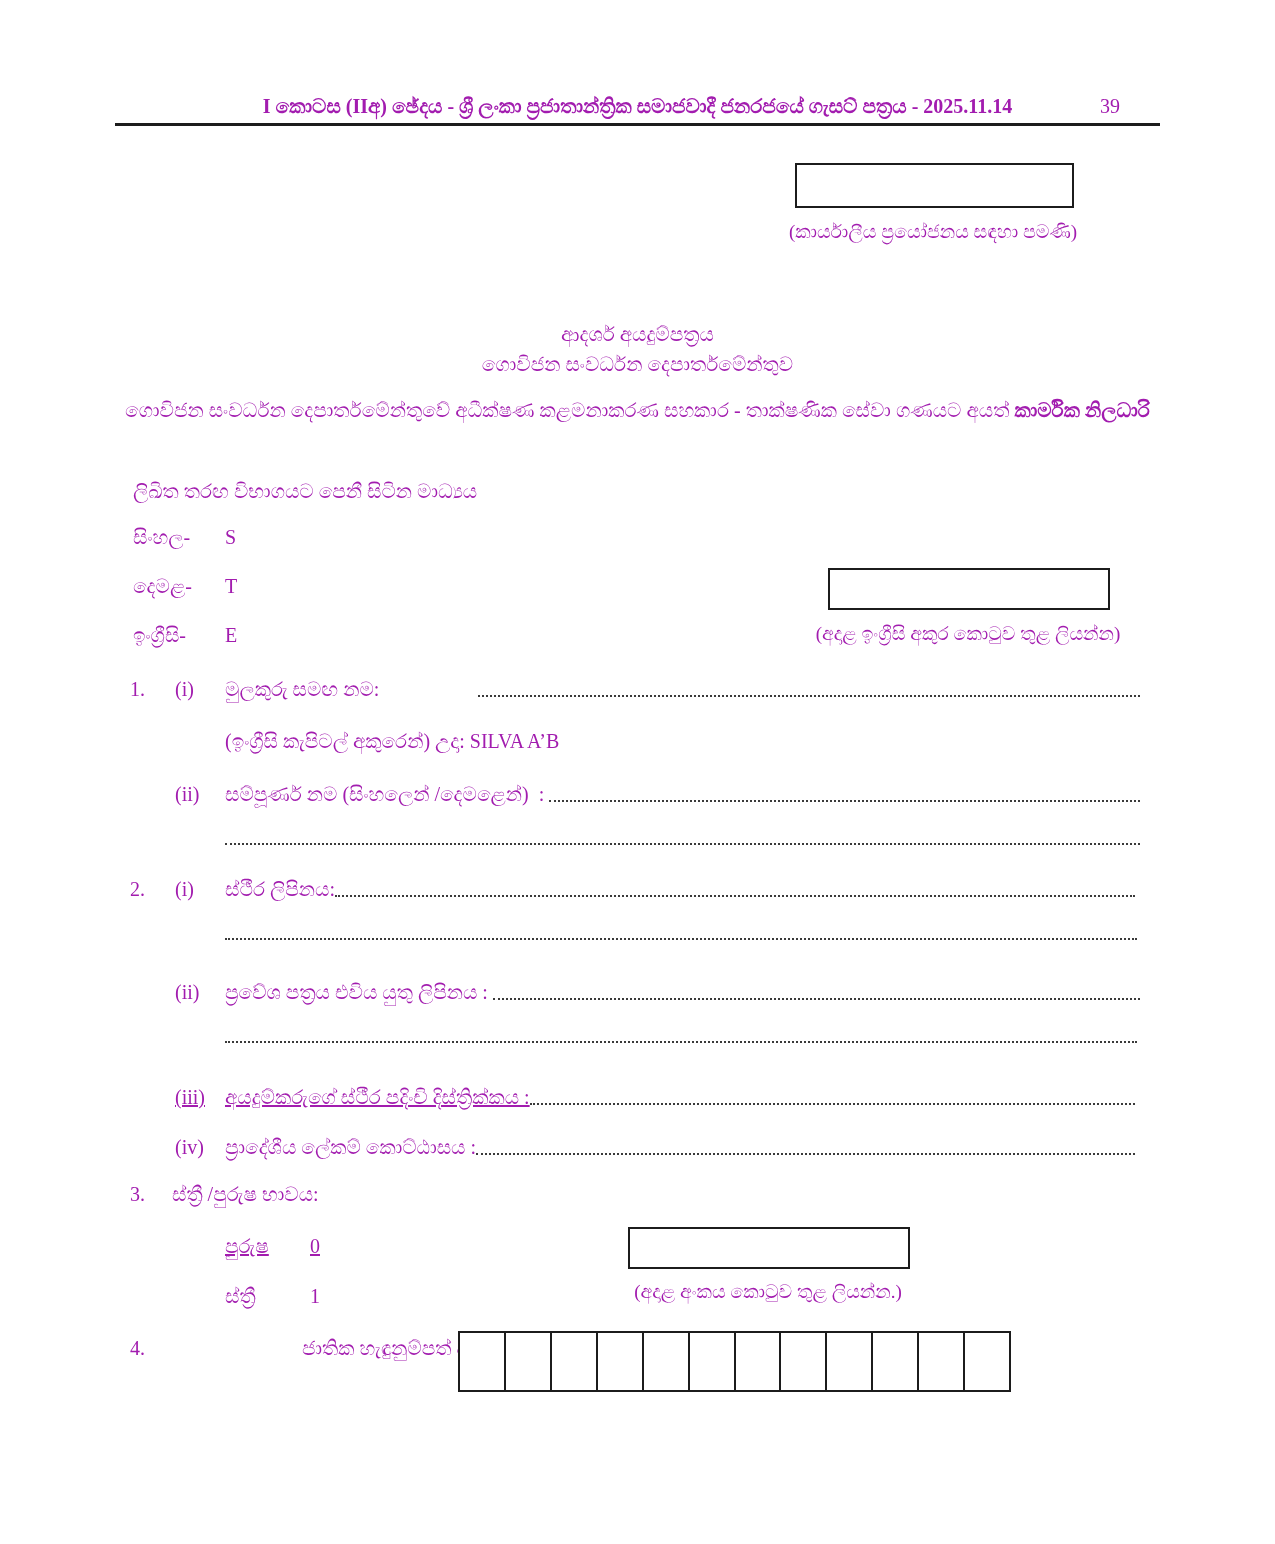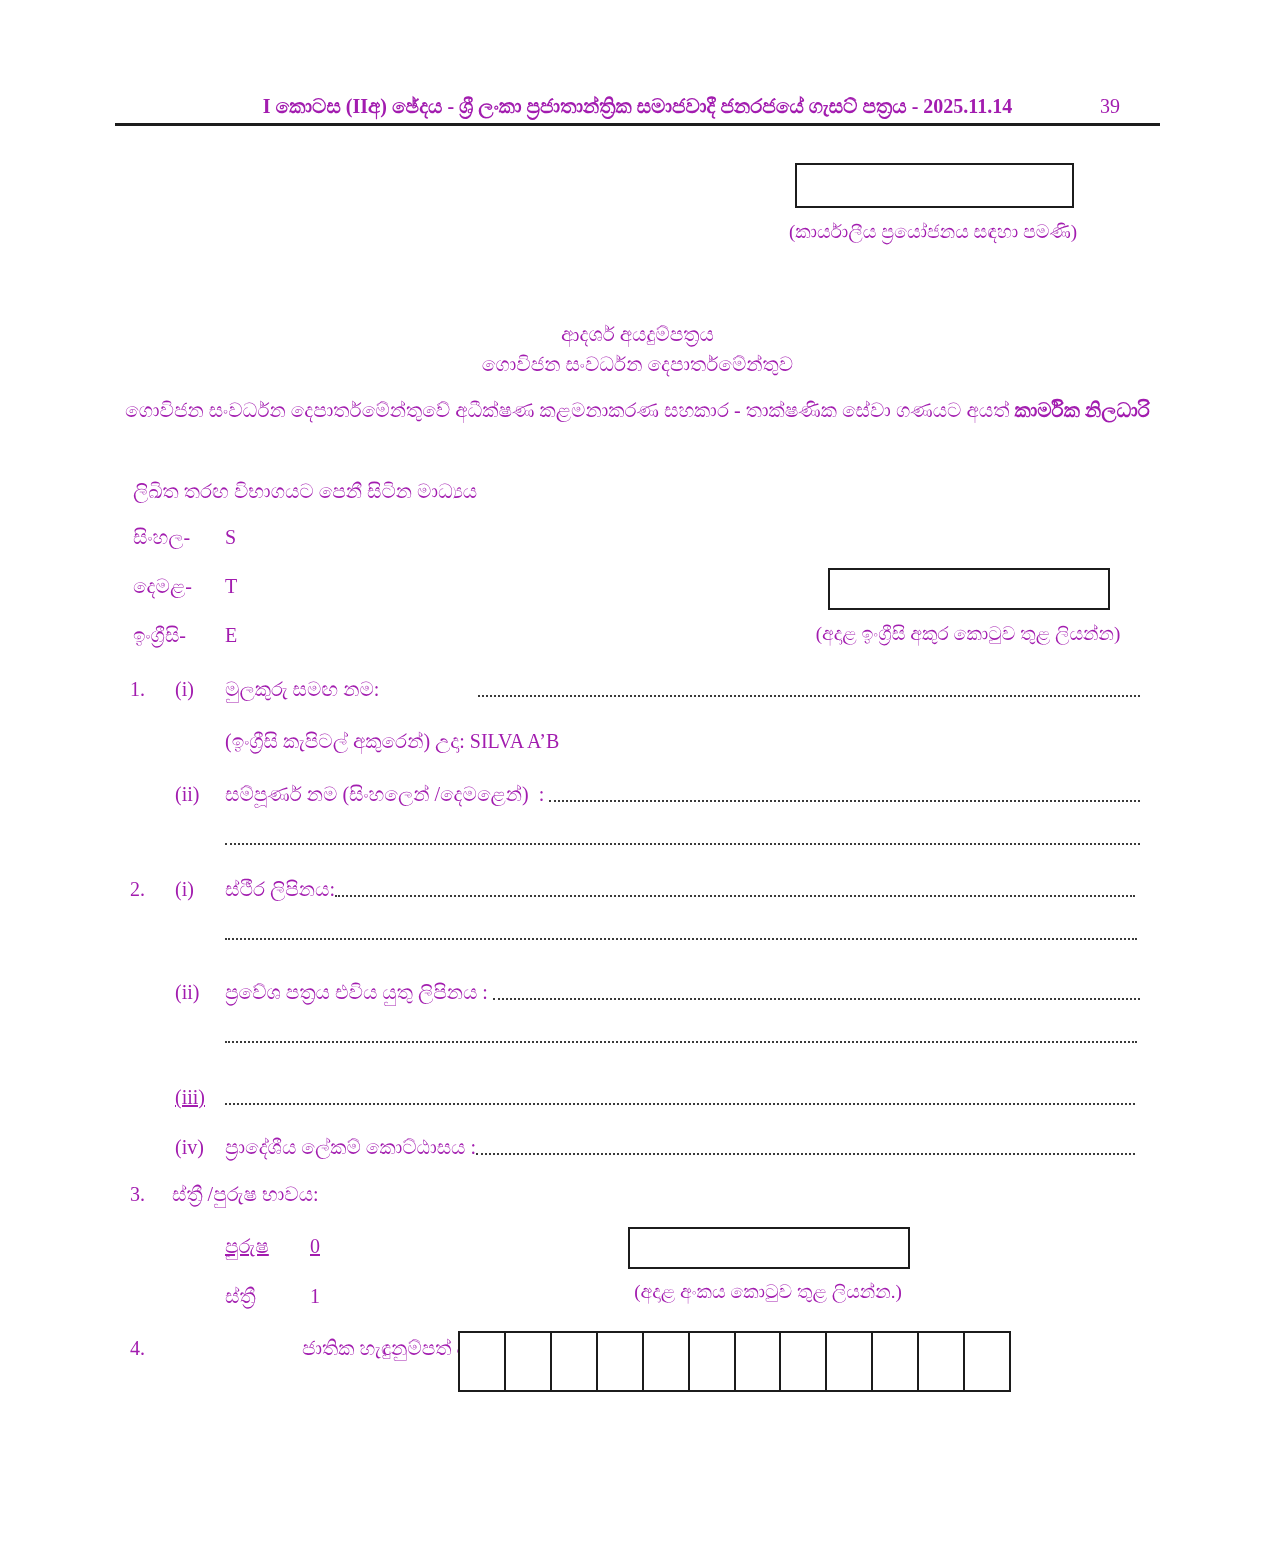--- a/index.html
+++ b/index.html
@@ -91,20 +91,21 @@
     <span class="num"></span>
     <span class="rom">(ii)</span>
     <span class="lbl">ප්‍රවේශ පත්‍රය එවිය යුතු ලිපිනය : </span>
     <span class="fill"></span>
   </div>
   <div class="dotline" style="left:225px; top:1041px; width:912px;"></div>
 
   <div class="row" style="left:130px; top:1083px; width:1005px;text-decoration:underline;">
     <span class="num"></span>
     <span class="rom">(iii)</span>
+    <span class="lbl">අයදුම්කරුගේ ස්ථීර පදිංචි දිස්ත්‍රික්කය :</span>
     <span class="fill"></span>
   </div>
 
   <div class="row" style="left:130px; top:1133px; width:1005px;">
     <span class="num"></span>
     <span class="rom">(iv)</span>
     <span class="lbl">ප්‍රාදේශීය ලේකම් කොට්ඨාසය :</span>
     <span class="fill"></span>
   </div>
 

